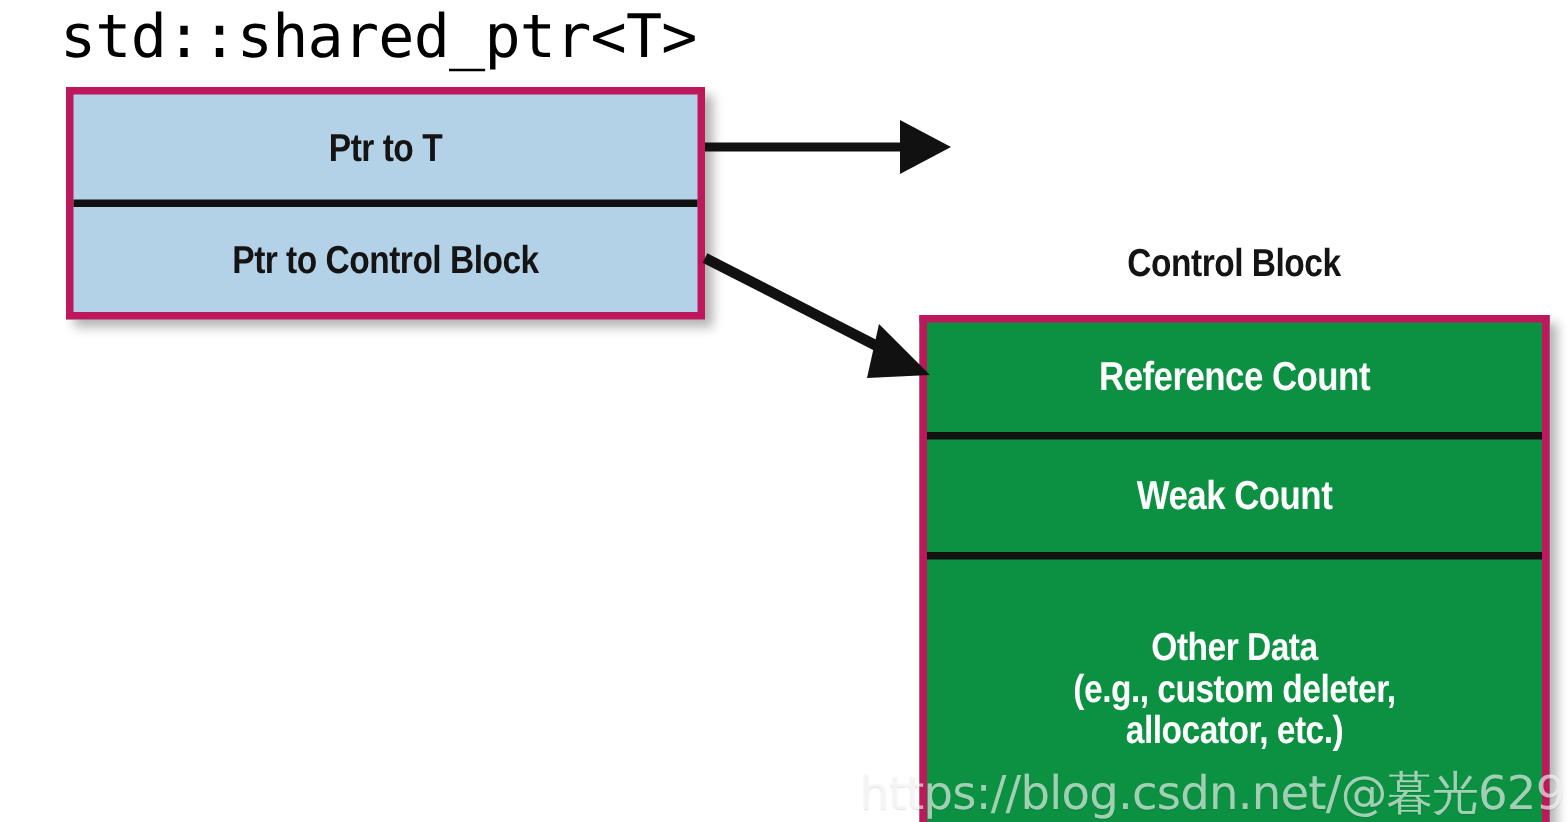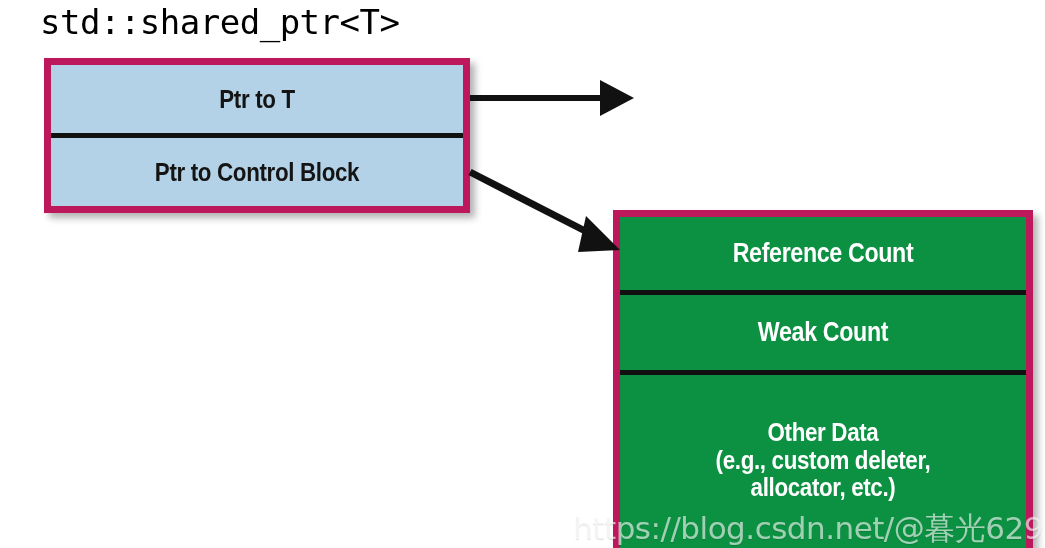--- a/index.html
+++ b/index.html
@@ -20,32 +20,32 @@
     height: 548px;
     background: #ffffff;
   }
 
   
   .title {
     position: absolute;
     left: 40px;
     top: 2px;
     font-family: "DejaVu Sans Mono", "Liberation Mono", monospace;
-    font-size: 34px;
+    font-size: 40px;
     font-weight: 400;
     color: #000000;
     letter-spacing: -0.5px;
     white-space: nowrap;
   }
 
   
   .box {
     position: absolute;
     box-sizing: border-box;
-    border: 7px solid #be185d;
+    border: 5px solid #be185d;
     background: #b4d2e7;
     box-shadow: 5px 5px 7px rgba(0,0,0,0.30);
     justify-content: flex-end;
   }
   .box.green { background: #0c9142; }
 
   .cell {
     box-sizing: border-box;
     display: flex;
     align-items: center;
@@ -154,20 +154,21 @@
 
   <div class="title">std::shared_ptr&lt;T&gt;</div>
 
   <div class="box" id="shared-ptr-box">
     <div class="cell">Ptr to T</div>
     <div class="divider"></div>
     <div class="cell">Ptr to Control Block</div>
   </div>
 
 
+  <div id="control-block-label"><span>Control Block</span></div>
 
   <div class="box green" id="control-block-box">
     <div class="cell green-cell row-ref">Reference Count</div>
     <div class="divider"></div>
     <div class="cell green-cell row-weak">Weak Count</div>
     <div class="divider"></div>
     <div class="cell green-cell multiline row-other">
       <div>Other Data</div>
       <div>(e.g., custom deleter,</div>
       <div>allocator, etc.)</div>

